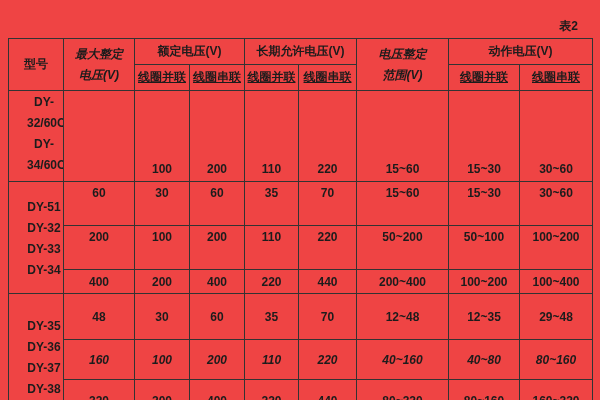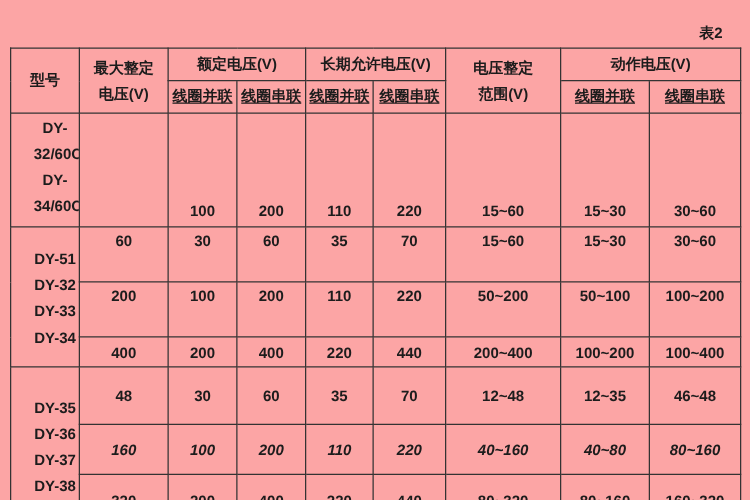--- a/index.html
+++ b/index.html
@@ -2,21 +2,21 @@
 <html><head>
 <meta charset="utf-8">
 <style>
   * { margin: 0; padding: 0; box-sizing: border-box; }
   html, body { width: 600px; height: 400px; }
   body {
     background: #ffffff;
     font-family: "Liberation Sans", sans-serif;
     color: #1c1c1c;
   }
-  .page { position: relative; width: 600px; height: 400px; background: #fca5a5; overflow: hidden; }
+  .page { position: relative; width: 600px; height: 400px; background: #ef4444; overflow: hidden; }
   .table-label {
     position: absolute; top: 18px; right: 22px;
     font-size: 12px; font-weight: bold; color: #1c1c1c;
   }
   table.spec {
     position: absolute; left: 8px; top: 38px;
     width: 584px; border-collapse: collapse; table-layout: fixed;
   }
   table.spec td {
     border: 1px solid #333333;
@@ -26,21 +26,21 @@
   }
   tr.hr1 { height: 26px; }
   tr.hr2 { height: 26px; text-decoration: underline; }
   tr.r0 { height: 42px; }
   tr.r1 { height: 44px; }
   tr.r2 { height: 44px; }
   tr.r3 { height: 24px; }
   tr.r4 { height: 46px; }
   tr.r5 { height: 40px; font-style: italic; }
   tr.r6 { height: 42px; }
-  .h2l div { line-height: 21px; }
+  .h2l div { line-height: 21px; font-style: italic; }
   td.model { vertical-align: middle; padding: 2px 1px; }
   td.model div { line-height: 21px; margin-left: 16px; }
   tr.valign-bottom td { vertical-align: bottom; padding-bottom: 5px; }
   tr.valign-top td { vertical-align: top; padding-top: 4px; }
   tr.valign-top td.model, tr.valign-bottom td.model { vertical-align: middle; }
 </style>
 </head>
 <body>
 
 <div class="page">
@@ -143,21 +143,21 @@
           <div>DY-37</div>
           <div>DY-38</div>
         </td>
         <td>48</td>
         <td>30</td>
         <td>60</td>
         <td>35</td>
         <td>70</td>
         <td>12~48</td>
         <td>12~35</td>
-        <td>46~48</td>
+        <td>29~48</td>
       </tr>
       <tr class="r5">
         <td>160</td>
         <td>100</td>
         <td>200</td>
         <td>110</td>
         <td>220</td>
         <td>40~160</td>
         <td>40~80</td>
         <td>80~160</td>

